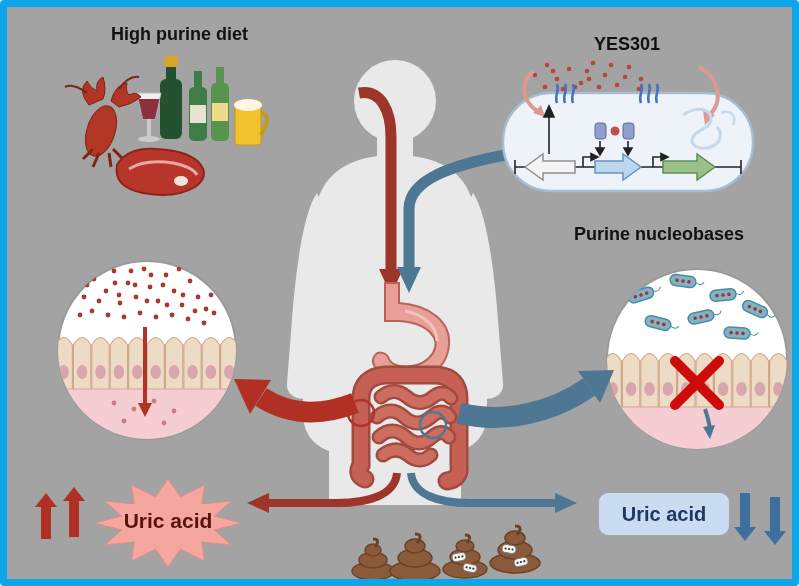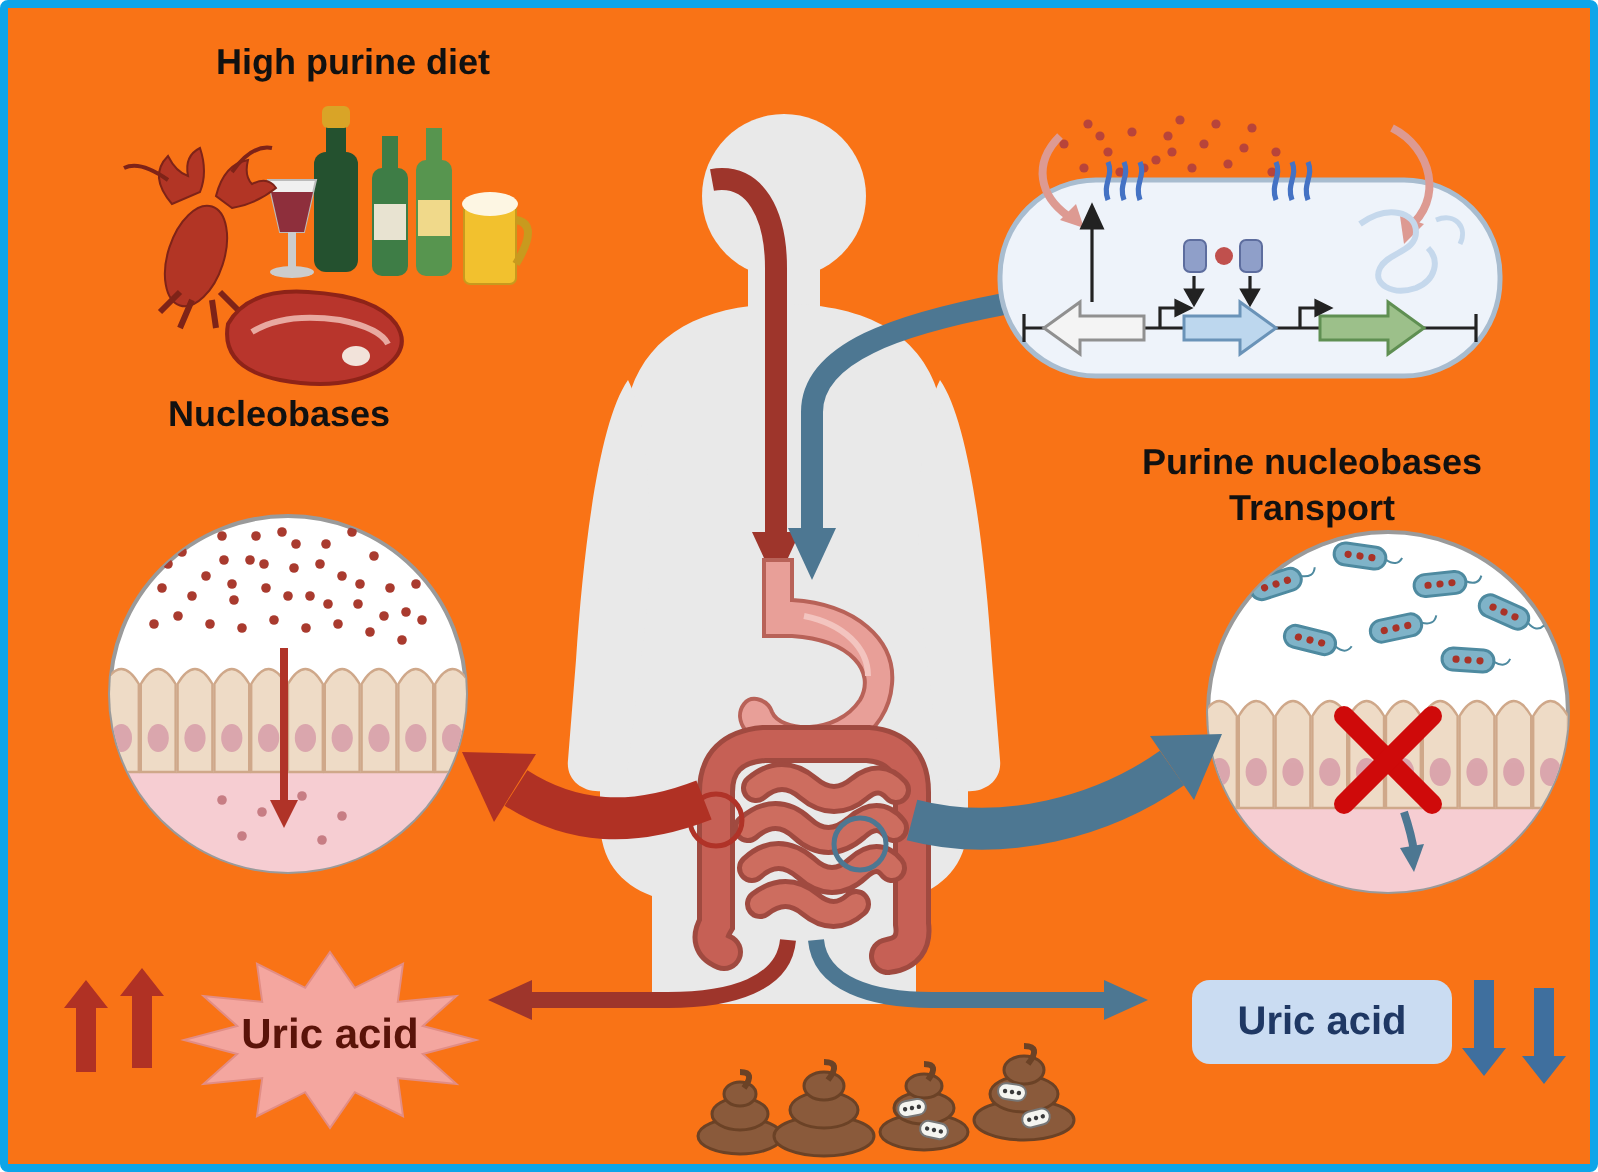--- a/index.html
+++ b/index.html
@@ -1,44 +1,43 @@
 <!DOCTYPE html>
 <html><head>
 <meta charset="utf-8">
 <style>
   html,body{margin:0;padding:0;background:#fff;}
   #canvas{
     position:relative;width:799px;height:586px;box-sizing:border-box;
-    background:#f97316;border:4px solid #0ea5e9;border-radius:4px;overflow:hidden;
+    background:#a3a3a3;border:7px solid #0ea5e9;border-radius:4px;overflow:hidden;
     font-family:"Liberation Sans",sans-serif;
   }
   .abs{position:absolute;}
   .label{font-weight:bold;font-size:18px;color:#111;text-align:center;line-height:1.25;}
   .z1{z-index:1}.z2{z-index:2}.z3{z-index:3}.z4{z-index:4}.z5{z-index:5}
   #uric-box{
     background:#cadcf2;border-radius:9px;width:130px;height:42px;
     display:flex;align-items:center;justify-content:center;
     font-weight:bold;font-size:20px;color:#1f3864;
   }
   #starburst-text{font-weight:bold;font-size:21px;color:#5a1309;text-align:center;}
   svg{display:block;}
 </style>
 </head>
 <body>
 
 <div id="canvas">
 
   <div class="abs label z5" style="left:75px;top:16px;width:195px;">High purine diet</div>
 
-
-  <div class="abs label z5" style="left:53px;top:192px;width:165px;">Nucleobases</div>
+  <div class="abs label z5" style="left:540px;top:26px;width:160px;">YES301</div>
+
 
   <div class="abs label z5" style="left:552px;top:216px;width:200px;">
     <div>Purine nucleobases</div>
-    <div>Transport</div>
   </div>
 
   <svg class="abs z1" style="left:266px;top:46px;" width="330" height="452" viewBox="0 0 330 452">
     <g fill="#e9e9e9">
       <circle cx="122" cy="48" r="41"></circle>
       <rect x="104" y="82" width="36" height="28"></rect>
       <path d="M122,102 C80,102 52,118 44,150 C34,190 30,240 30,280 L30,360 C30,380 40,392 56,398 L56,452 L188,452 L188,398 C204,392 214,380 214,360 L214,280 C214,240 210,190 200,150 C192,118 164,102 122,102 Z"></path>
       <path d="M44,140 C30,160 22,220 18,280 L14,330 C12,348 40,352 44,334 L54,250 C56,200 54,160 44,140 Z"></path>
       <path d="M200,140 C214,160 222,220 226,280 L230,330 C232,348 204,352 200,334 L190,250 C188,200 190,160 200,140 Z"></path>
     </g>

